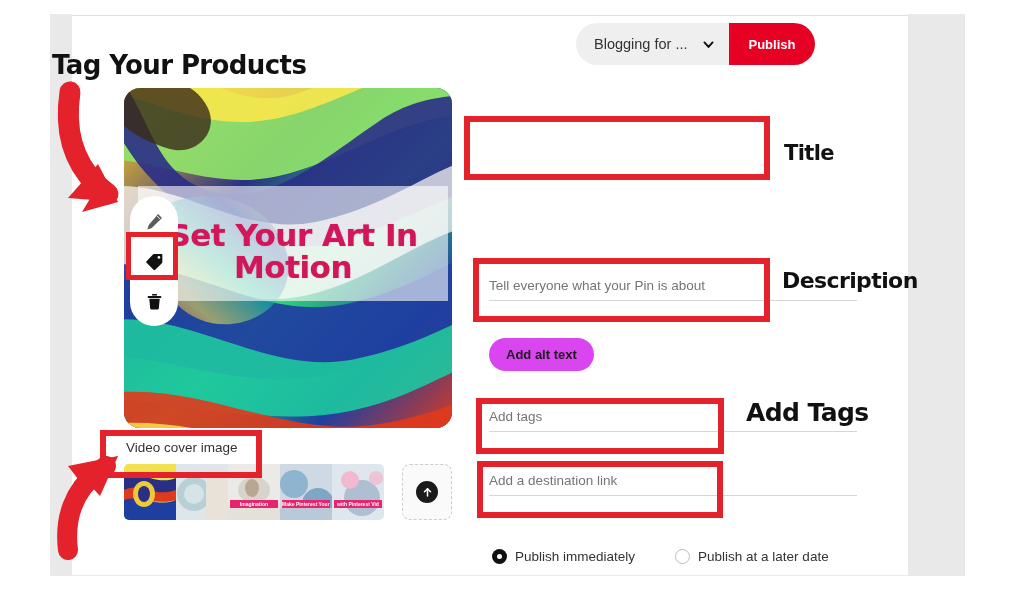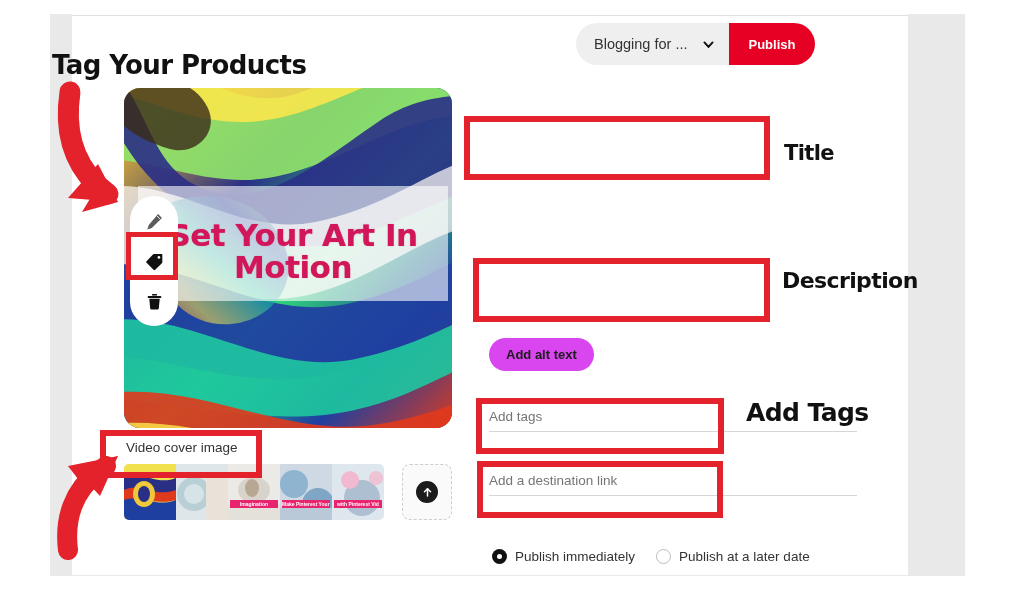--- a/index.html
+++ b/index.html
@@ -102,21 +102,21 @@
   .f-link{left:489px;top:473px;width:368px;}
   .f-link .inp{font-size:13.5px;}
 
   .alt-btn{
     position:absolute;left:489px;top:338px;height:33px;padding:0 17px;
     background:#d946ef;border-radius:17px;display:flex;align-items:center;
     font-size:13px;font-weight:bold;color:#1b1b1b;cursor:pointer;box-sizing:border-box;
   }
 
   
-  .radios{position:absolute;left:492px;top:549px;display:flex;align-items:center;gap:21px;}
+  .radios{position:absolute;left:492px;top:549px;display:flex;align-items:center;gap:40px;}
   .radio{display:flex;align-items:center;gap:8px;cursor:pointer;}
   .radio .dot{
     width:15px;height:15px;border-radius:50%;border:1.6px solid #bdbdbd;box-sizing:border-box;flex:none;
     display:flex;align-items:center;justify-content:center;background:#fff;
   }
   .radio.on .dot{border:0;background:#111111;}
   .radio.on .dot::after{content:"";width:5px;height:5px;border-radius:50%;background:#ffffff;}
   .radio .rl{font-size:13.5px;color:#333333;white-space:nowrap;}
 
   
@@ -279,20 +279,23 @@
   <div class="upload-btn">
     <span class="upload-dot">
       <svg viewBox="0 0 16 16" style="width:11px;height:11px;">
         <path d="M8 2.5 L8 13" stroke="#ffffff" stroke-width="2.2" stroke-linecap="round"></path>
         <path d="M3.6 7 L8 2.6 L12.4 7" fill="none" stroke="#ffffff" stroke-width="2.2" stroke-linecap="round" stroke-linejoin="round"></path>
       </svg>
     </span>
   </div>
 
 
+  <div class="field f-desc">
+    <input class="inp" type="text" placeholder="Tell everyone what your Pin is about" style="">
+  </div>
 
   <div class="alt-btn">Add alt text</div>
 
   <div class="field f-tags">
     <input class="inp" type="text" placeholder="Add tags" style="">
   </div>
 
   <div class="field f-link">
     <input class="inp" type="text" placeholder="Add a destination link" style="">
   </div>

